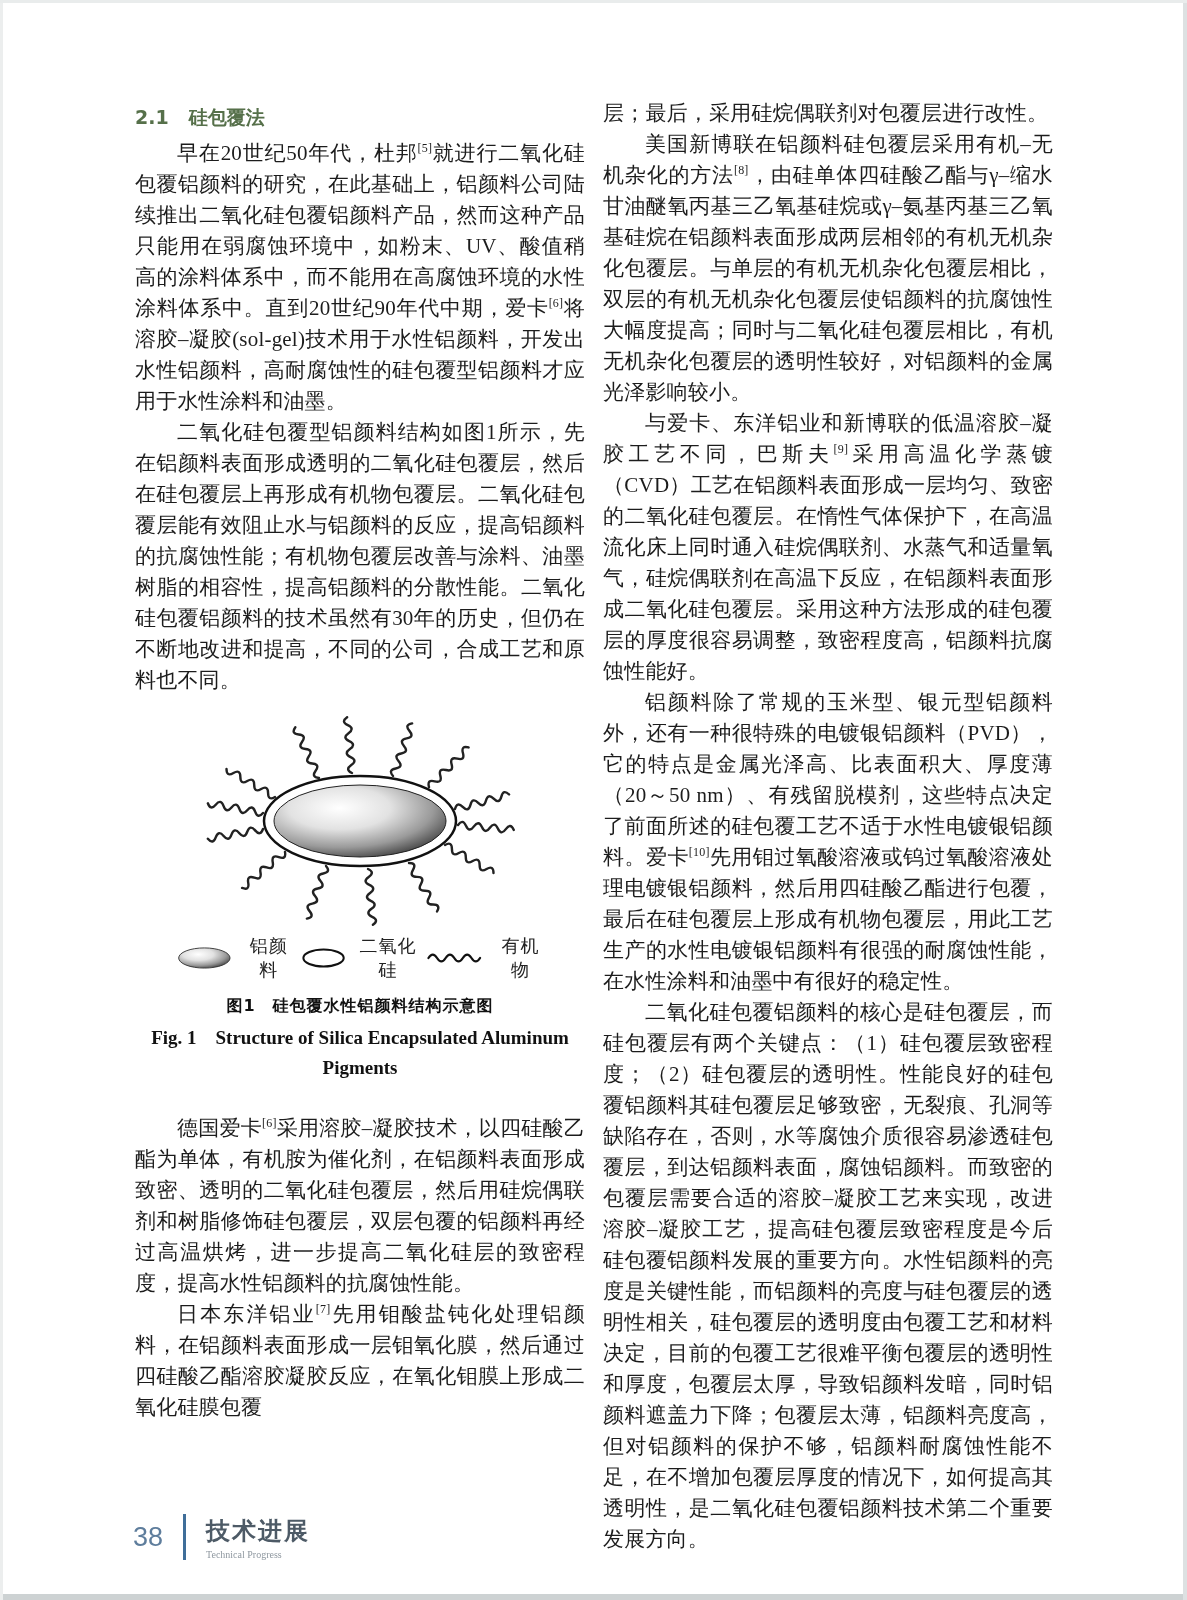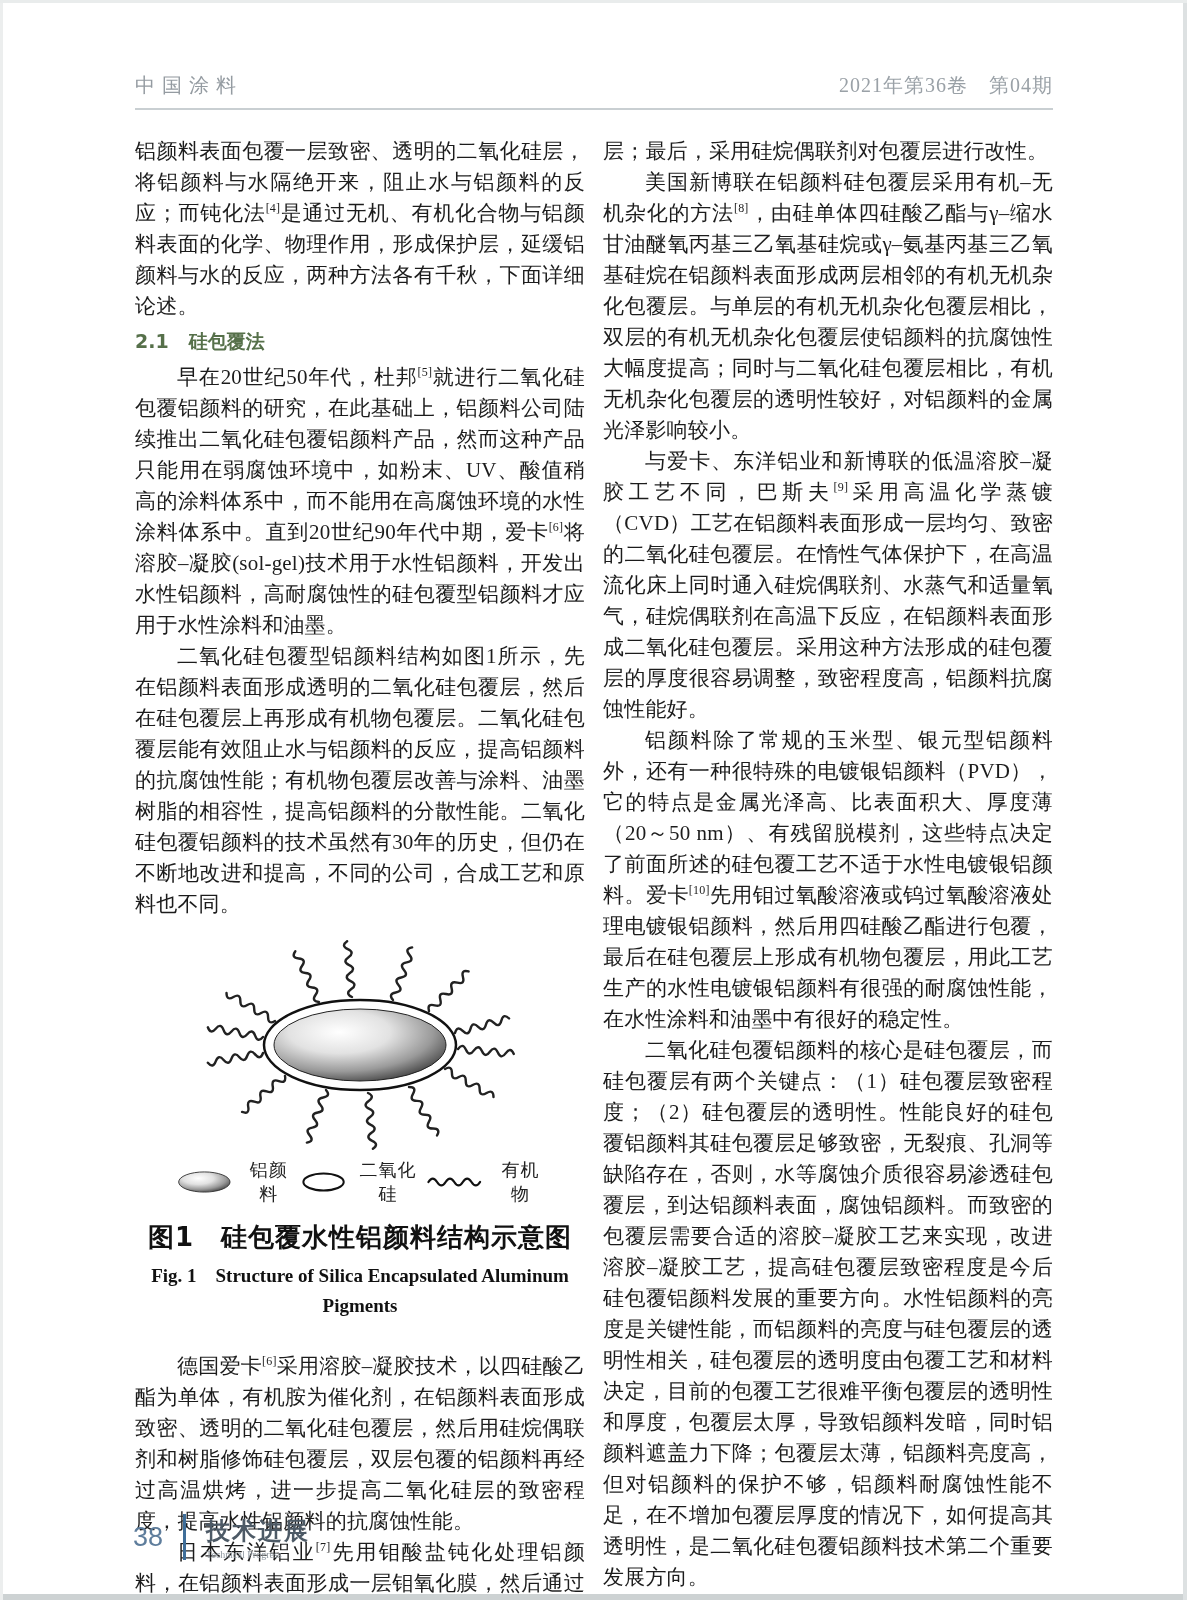--- a/index.html
+++ b/index.html
@@ -44,21 +44,21 @@
   .figure-block{margin:20px 0 30px 0;text-align:center;}
   .fig-svg{display:block;margin:0 auto;}
   .fig-legend{
     display:flex;justify-content:space-between;
     width:370px;margin:6px auto 0 auto;
   }
   .legend-item{width:120px;display:flex;flex-direction:row;align-items:center;gap:9px;}
   .legend-label{font-size:18px;color:#222;letter-spacing:1px;}
   .fig-caption-cn{
     font-family:"DejaVu Sans","Liberation Sans",sans-serif;
-    font-weight:bold;font-size:26px;color:#111;
+    font-weight:bold;font-size:16px;color:#111;
     margin-top:14px;letter-spacing:1px;text-align:center;
   }
   .fig-caption-en{
     font-family:"Liberation Serif","DejaVu Serif",serif;
     font-weight:bold;font-size:19px;color:#111;
     width:440px;margin:6px auto 0 auto;line-height:30px;
   }
   
   .page-footer{
     position:absolute;left:133px;bottom:40px;
@@ -77,29 +77,24 @@
   .footer-en{
     font-family:"Liberation Serif","DejaVu Serif",serif;
     font-size:10px;color:#8f98a0;margin-top:2px;
   }
 </style>
 </head>
 <body>
 
 <div class="page">
 
-  <div class="page-header">
-    <span class="journal-name">中国涂料</span>
-    <span class="issue-info">2021年第36卷　第04期</span>
-  </div>
 
   <div class="columns">
 
     <div class="col">
-      <p class="body-p"><span>铝颜料表面包覆一层致密、透明的二氧化硅层，将铝颜料与水隔绝开来，阻止水与铝颜料的反应；而钝化法</span><sup class="ref">[4]</sup><span>是通过无机、有机化合物与铝颜料表面的化学、物理作用，形成保护层，延缓铝颜料与水的反应，两种方法各有千秋，下面详细论述。</span></p>
 
       <div class="section-heading">
         <span>2.1</span>
         <span>硅包覆法</span>
       </div>
 
       <p class="body-p indent"><span>早在20世纪50年代，杜邦</span><sup class="ref">[5]</sup><span>就进行二氧化硅包覆铝颜料的研究，在此基础上，铝颜料公司陆续推出二氧化硅包覆铝颜料产品，然而这种产品只能用在弱腐蚀环境中，如粉末、UV、酸值稍高的涂料体系中，而不能用在高腐蚀环境的水性涂料体系中。直到20世纪90年代中期，爱卡</span><sup class="ref">[6]</sup><span>将溶胶–凝胶(sol-gel)技术用于水性铝颜料，开发出水性铝颜料，高耐腐蚀性的硅包覆型铝颜料才应用于水性涂料和油墨。</span></p>
 
       <p class="body-p indent">二氧化硅包覆型铝颜料结构如图1所示，先在铝颜料表面形成透明的二氧化硅包覆层，然后在硅包覆层上再形成有机物包覆层。二氧化硅包覆层能有效阻止水与铝颜料的反应，提高铝颜料的抗腐蚀性能；有机物包覆层改善与涂料、油墨树脂的相容性，提高铝颜料的分散性能。二氧化硅包覆铝颜料的技术虽然有30年的历史，但仍在不断地改进和提高，不同的公司，合成工艺和原料也不同。</p>
 

